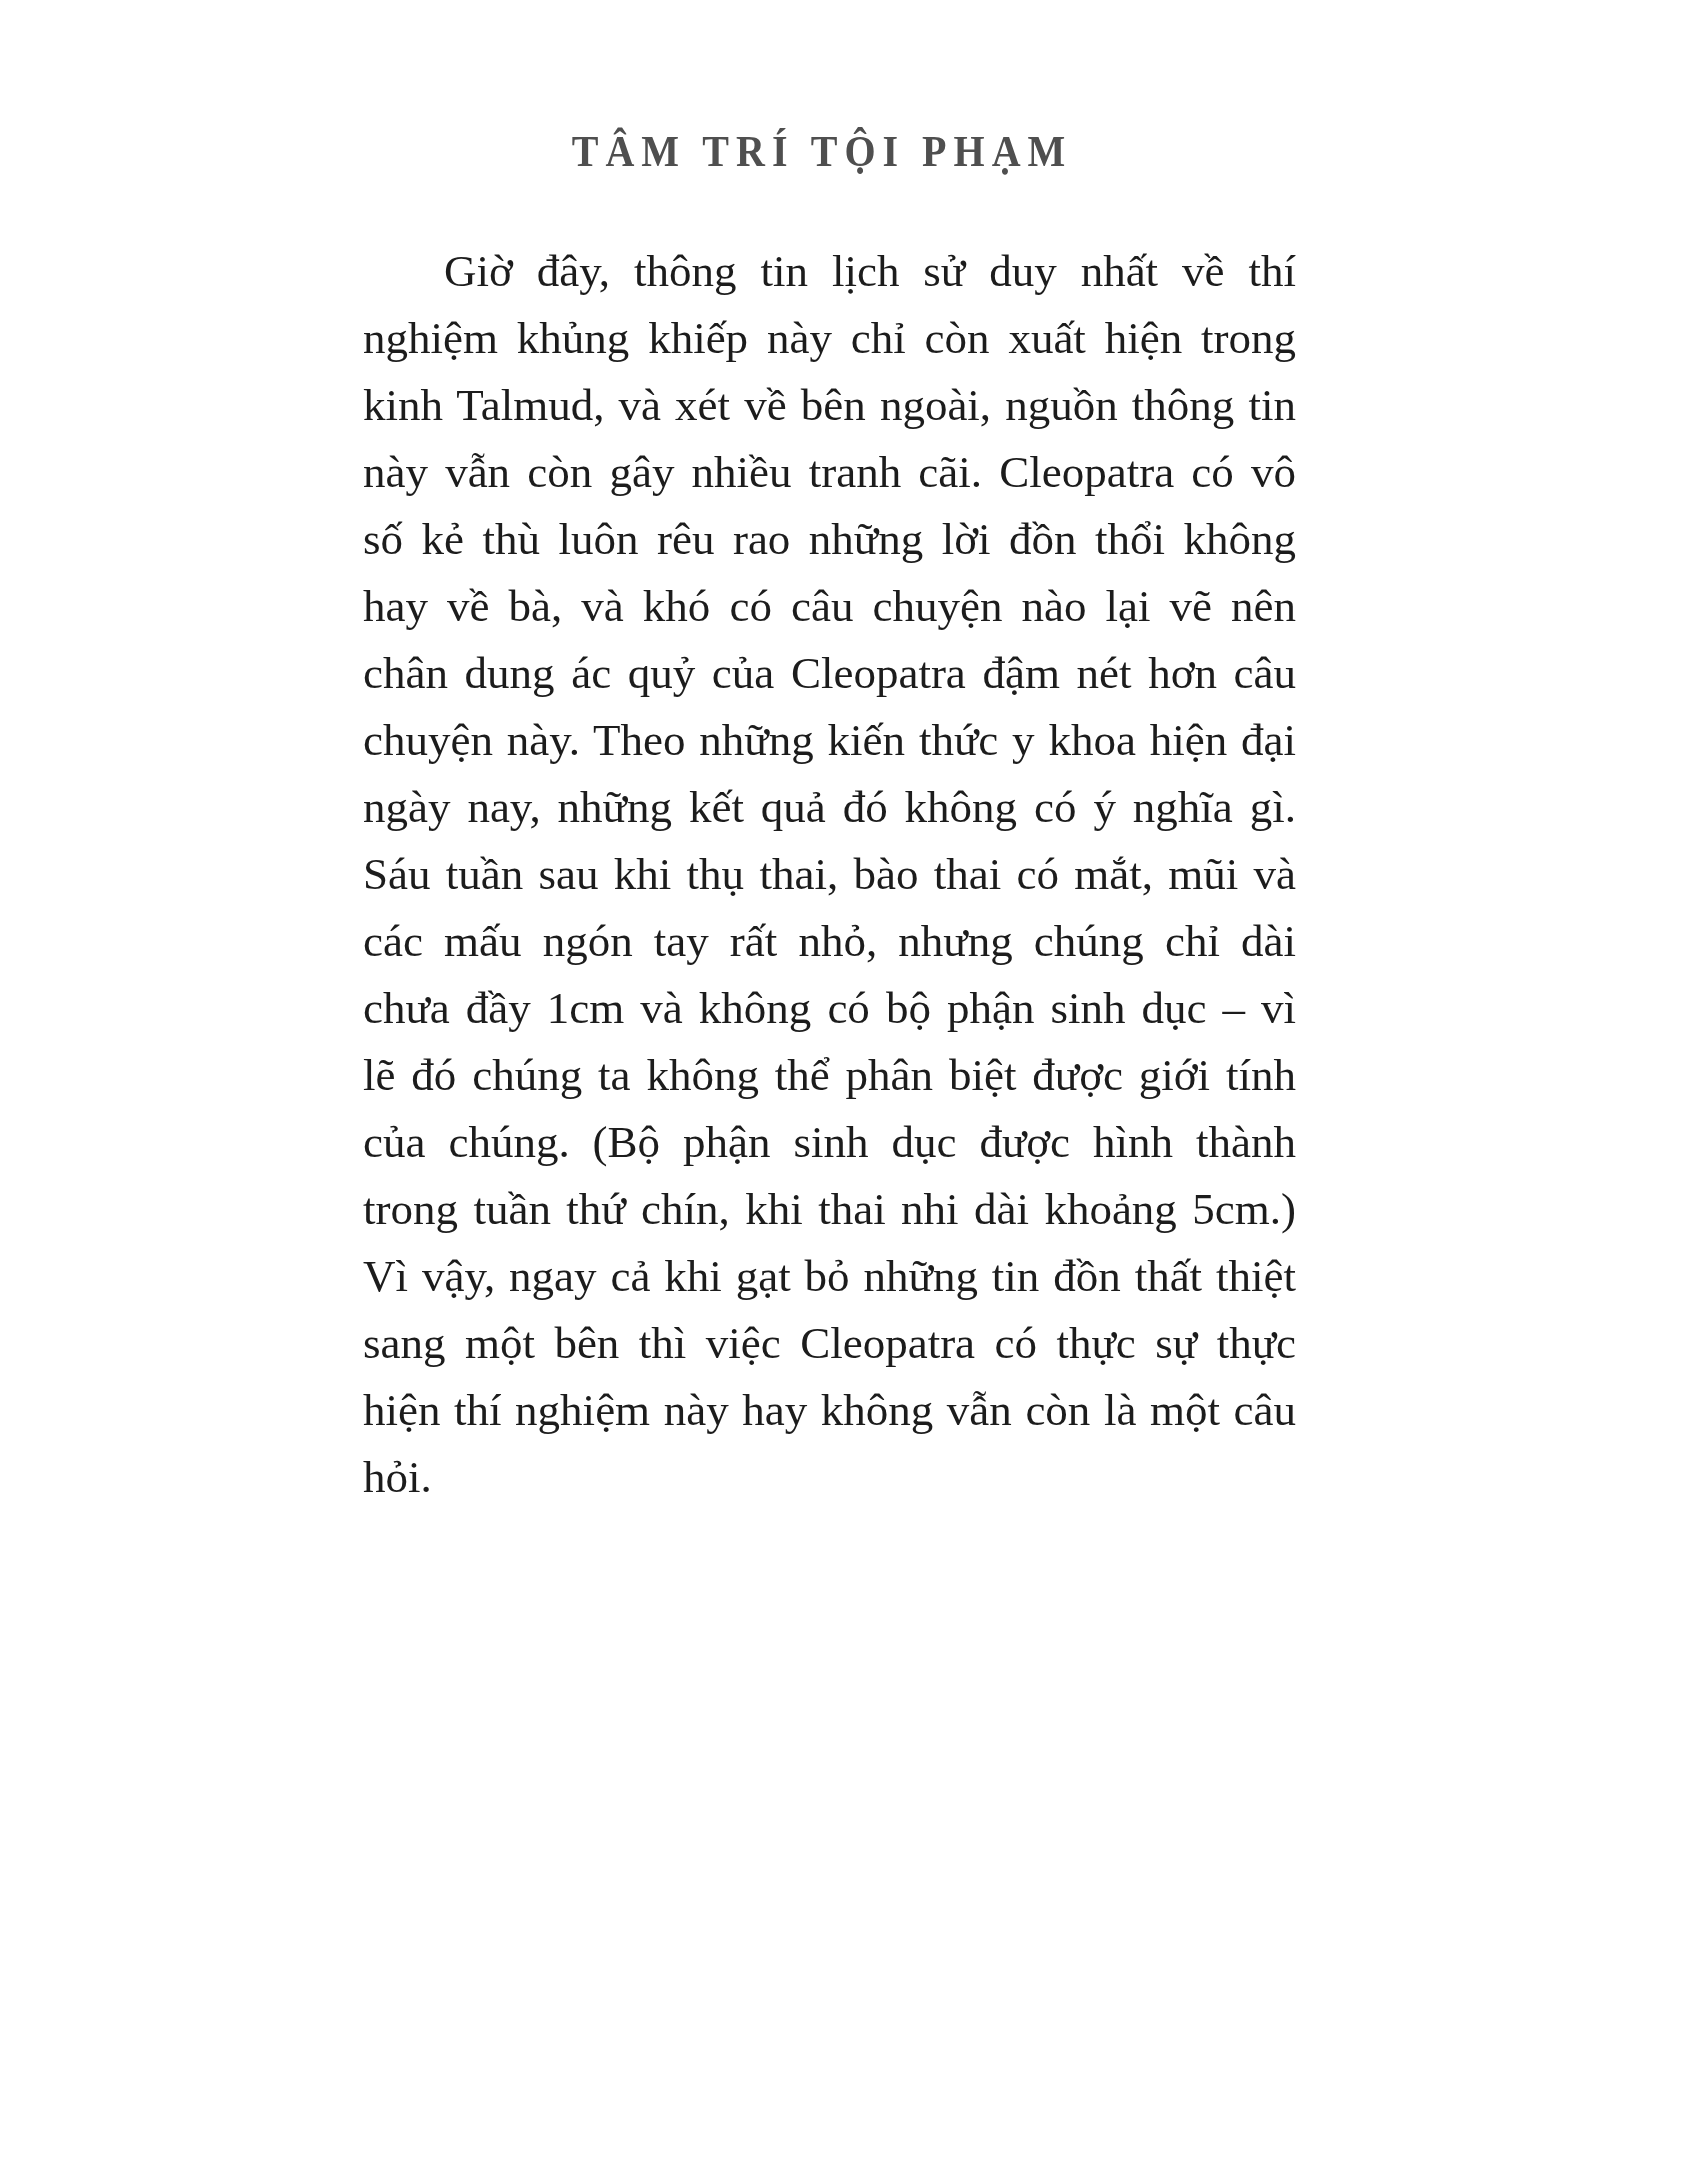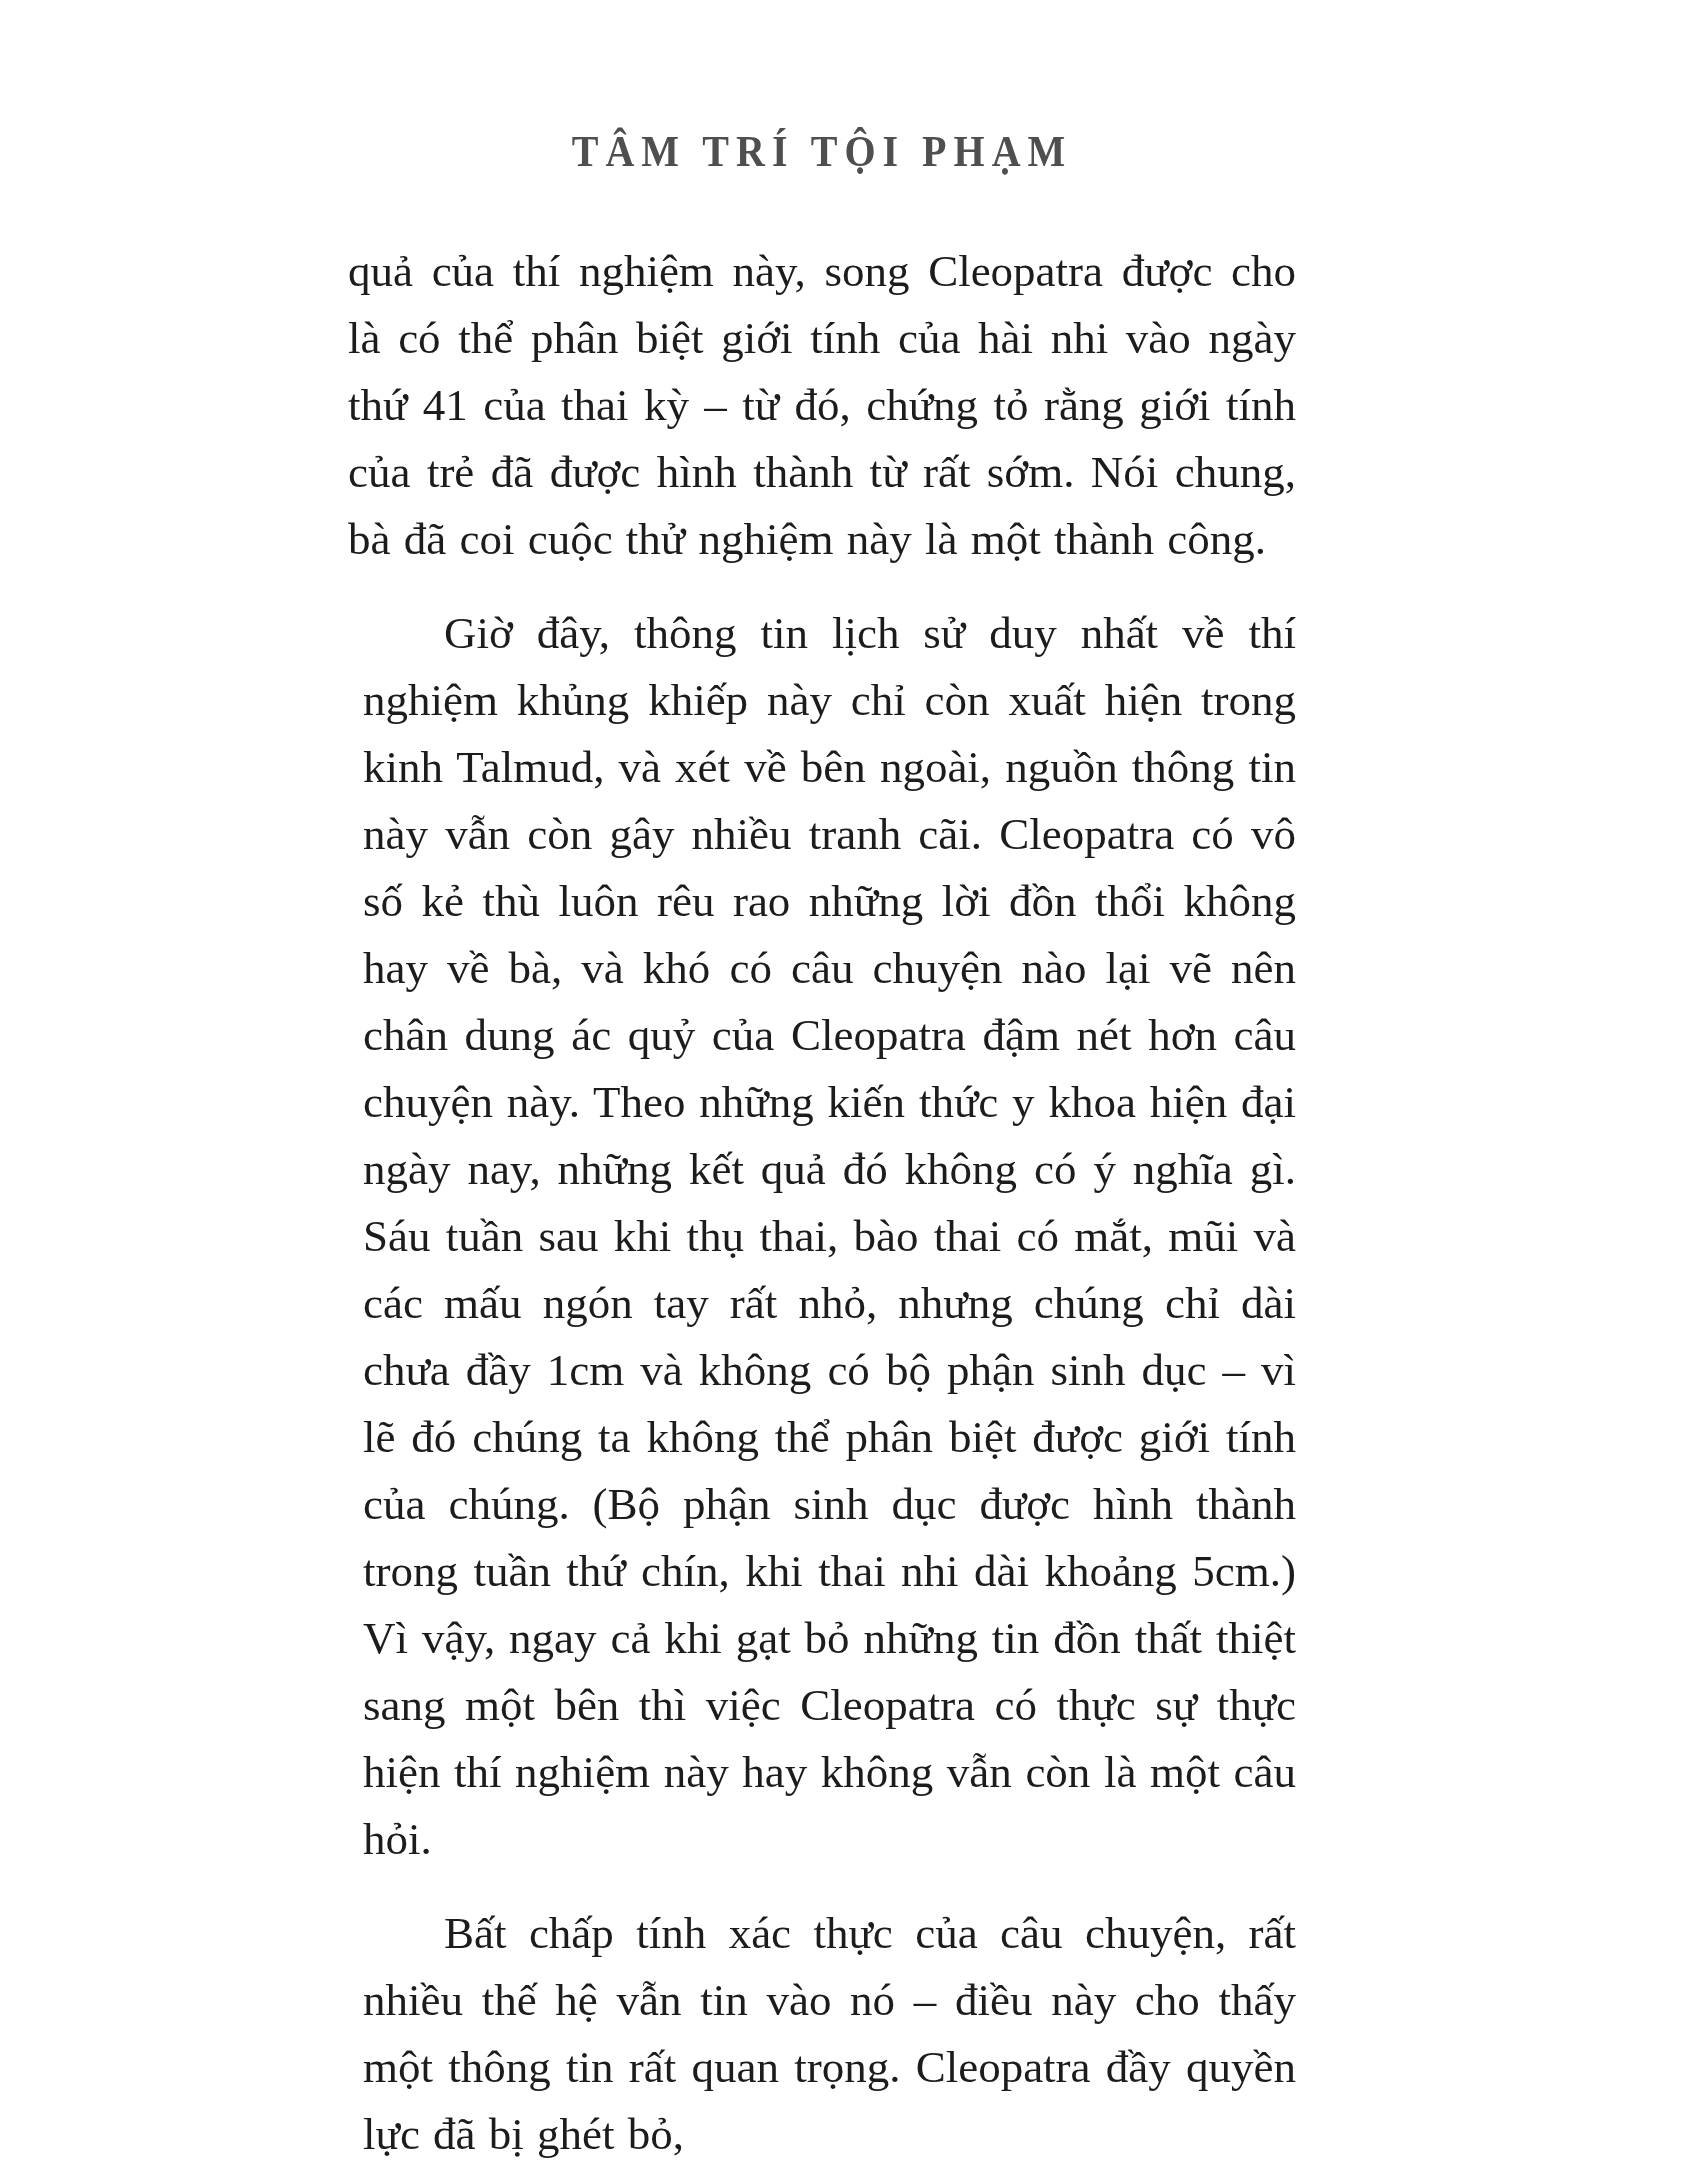--- a/index.html
+++ b/index.html
@@ -73,21 +73,19 @@
 </style>
 </head>
 <body>
 
 <div class="page" style="--bg: #ffffff; --ink: #1c1c1c; --head: #4f4f4f;">
   <div class="column">
 
     <div class="running-head">TÂM TRÍ TỘI PHẠM</div>
 
     <div class="body-text">
-      <p>quả của thí nghiệm này, song Cleopatra được cho là có thể phân biệt giới tính của hài nhi vào ngày thứ 41 của thai kỳ – từ đó, chứng tỏ rằng giới tính của trẻ đã được hình thành từ rất sớm. Nói chung, bà đã coi cuộc thử nghiệm này là một thành công.</p>
       <p class="indent">Giờ đây, thông tin lịch sử duy nhất về thí nghiệm khủng khiếp này chỉ còn xuất hiện trong kinh Talmud, và xét về bên ngoài, nguồn thông tin này vẫn còn gây nhiều tranh cãi. Cleopatra có vô số kẻ thù luôn rêu rao những lời đồn thổi không hay về bà, và khó có câu chuyện nào lại vẽ nên chân dung ác quỷ của Cleopatra đậm nét hơn câu chuyện này. Theo những kiến thức y khoa hiện đại ngày nay, những kết quả đó không có ý nghĩa gì. Sáu tuần sau khi thụ thai, bào thai có mắt, mũi và các mấu ngón tay rất nhỏ, nhưng chúng chỉ dài chưa đầy 1cm và không có bộ phận sinh dục – vì lẽ đó chúng ta không thể phân biệt được giới tính của chúng. (Bộ phận sinh dục được hình thành trong tuần thứ chín, khi thai nhi dài khoảng 5cm.) Vì vậy, ngay cả khi gạt bỏ những tin đồn thất thiệt sang một bên thì việc Cleopatra có thực sự thực hiện thí nghiệm này hay không vẫn còn là một câu hỏi.</p>
-      <p class="indent">Bất chấp tính xác thực của câu chuyện, rất nhiều thế hệ vẫn tin vào nó – điều này cho thấy một thông tin rất quan trọng. Cleopatra đầy quyền lực đã bị ghét bỏ,</p>
     </div>
 
 
   </div>
 </div>
 
 
 </body></html>

